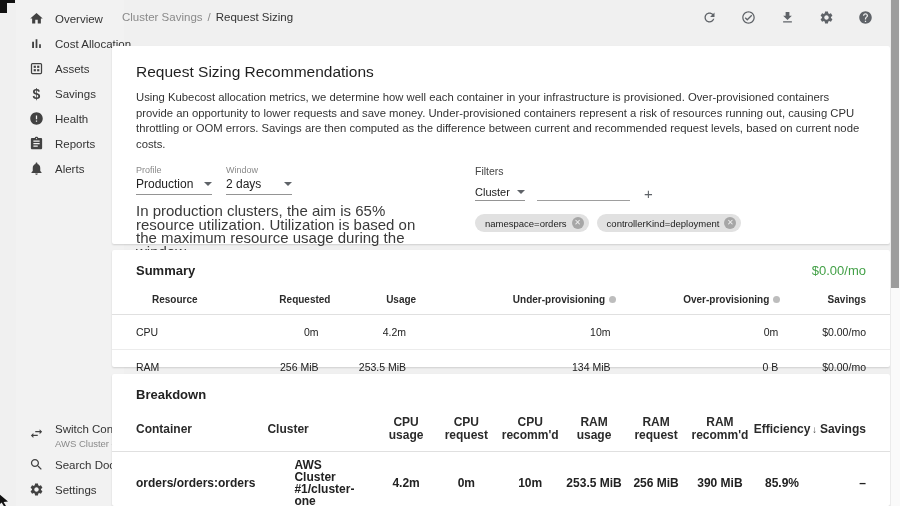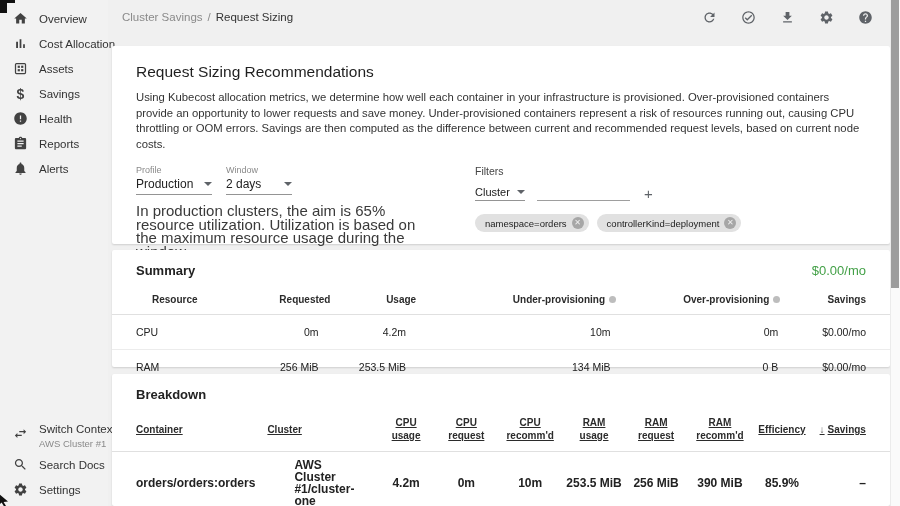--- a/index.html
+++ b/index.html
@@ -6,21 +6,21 @@
   html,body { width:900px; height:506px; overflow:hidden; }
   body {
     font-family:"Liberation Sans", sans-serif;
     background:#f0f0f0;
     position:relative;
     color:#2b2b2b;
   }
   svg { display:block; }
 
   
-  .sidebar { position:absolute; left:0; top:0; width:108px; height:506px; background:#f2f2f2; padding-top:6px; }
+  .sidebar { position:absolute; left:16px; top:0; width:108px; height:506px; background:#f2f2f2; padding-top:6px; }
   .nav-item { display:flex; align-items:center; height:25px; padding-left:13px; cursor:pointer; }
   .nav-item .icn { width:15px; height:15px; color:#424242; flex:0 0 15px; margin-right:11px; }
   .nav-label { font-size:11.5px; color:#333; white-space:nowrap; }
   .sidebar-footer { position:absolute; left:0; bottom:4px; width:112px; }
   .nav-item.two-line { height:37px; }
   .nav-sub { display:block; font-size:9.5px; color:#8a8a8a; margin-top:1px; }
   .dollar-glyph { font-size:14px; font-weight:bold; color:#424242; width:15px; text-align:center; }
 
   
   .topbar { position:absolute; left:112px; top:0; width:778px; height:34px; display:flex; align-items:center; }
@@ -69,21 +69,21 @@
   .total-green { font-size:13px; color:#43a047; }
   .sum-grid { display:grid; grid-template-columns:15% 10% 12% 28% 23% 12%; padding:0 24px; align-items:center; }
   .sum-header { font-size:10px; font-weight:700; color:#2b2b2b; border-bottom:1px solid #e0e0e0;padding-left:40px; }
   .sum-header > div { padding:7px 0 9px; }
   .sum-row { font-size:10.5px; color:#222; border-bottom:1px solid #ececec; }
   .sum-row > div { padding:11px 0; }
   .sum-grid > div:nth-child(n+2) { text-align:right; }
   .info-dot { display:inline-block; width:7px; height:7px; border-radius:50%; background:#bdbdbd; margin-left:4px; }
 
   .bd-grid { display:grid; grid-template-columns:18% 15% 8% 8.5% 9% 8.5% 8.5% 9% 8% 7.5%; padding:0 24px; align-items:center; }
-  .bd-header { font-size:10px; font-weight:700; color:#2b2b2b; border-bottom:1px solid #e0e0e0;text-decoration:underline; }
+  .bd-header { font-size:12px; font-weight:700; color:#2b2b2b; border-bottom:1px solid #e0e0e0; }
   .bd-header > div { padding:8px 0 9px; line-height:13px; }
   .bd-row { font-size:12px; color:#222; border-bottom:6px solid #84cc16;font-weight:bold; }
   .bd-row > div { padding:7px 0; line-height:12px; }
   .bd-grid > div:nth-child(n+3):nth-child(-n+9) { text-align:center; }
   .bd-grid > div:nth-child(10) { text-align:right; }
   .bd-grid .cell-cluster { padding-right:14px;margin-left:27px; }
   .sort-icon::before { content:"↓"; font-size:10px; color:#555; margin-right:3px; font-weight:400; }
 
   
   .scroll-track { position:absolute; right:0; top:0; width:10px; height:506px; background:#fafafa; border-left:1px solid #ebebeb; }

